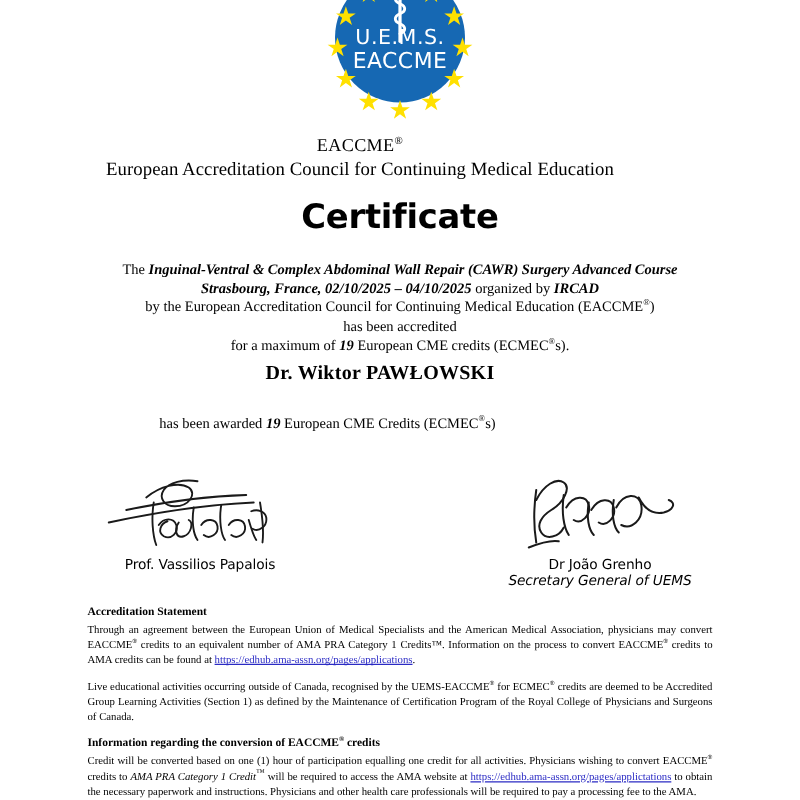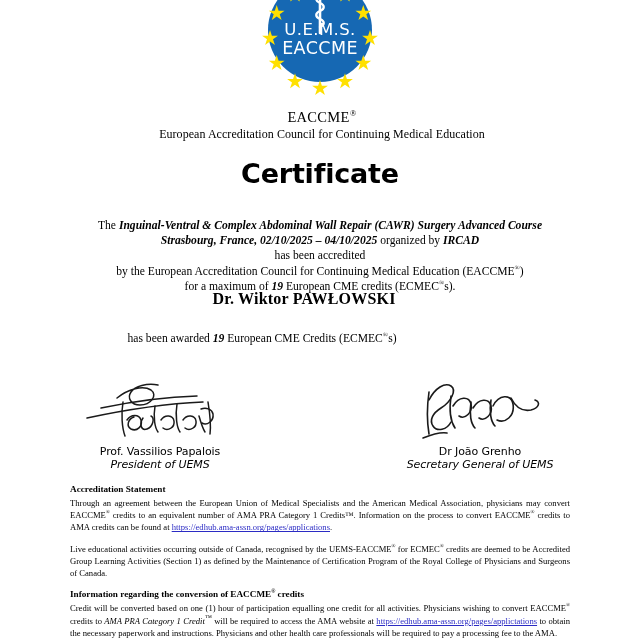--- a/index.html
+++ b/index.html
@@ -31,28 +31,27 @@
   .logo-svg { display: block; }
 
   
   .header-block {
     position: absolute;
     top: 108px;
     left: 0;
     width: 576px;
     text-align: center;
     line-height: 1.32;
-    margin-left: 34px;
   }
   .header-line1 {
     font-size: 14.5px;
     letter-spacing: 0.3px;
   }
   .header-line2 {
-    font-size: 12px;
+    font-size: 15px;
     letter-spacing: 0.05px;
   }
   sup.reg {
     font-size: 0.6em;
     vertical-align: super;
     line-height: 0;
   }
 
   
   .cert-title {
@@ -63,21 +62,21 @@
     text-align: center;
     font-family: "DejaVu Sans", sans-serif;
     font-weight: bold;
     font-size: 27px;
     letter-spacing: -0.2px;
   }
 
   
   .body-block {
     position: absolute;
-    top: 218px;
+    top: 208px;
     left: 60px;
     width: 520px;
     text-align: center;
     font-size: 11.6px;
     line-height: 1.31;
   }
   .body-block .bi { font-weight: bold; font-style: italic; }
   .body-block .row { white-space: nowrap; }
 
   .recipient {
@@ -189,22 +188,22 @@
 <div class="header-block">
   <div class="header-line1"><span>EACCME</span><sup class="reg">®</sup></div>
   <div class="header-line2">European Accreditation Council for Continuing Medical Education</div>
 </div>
 
 <div class="cert-title">Certificate</div>
 
 <div class="body-block">
   <div class="row"><span>The </span><span class="bi">Inguinal-Ventral &amp; Complex Abdominal Wall Repair (CAWR) Surgery Advanced Course</span></div>
   <div class="row"><span class="bi">Strasbourg, France, 02/10/2025 – 04/10/2025</span><span> organized by </span><span class="bi">IRCAD</span></div>
+  <div><span>by the European Accreditation Council for Continuing Medical Education (EACCME</span><sup class="reg">®</sup><span>)</span></div>
   <div>has been accredited</div>
-  <div><span>by the European Accreditation Council for Continuing Medical Education (EACCME</span><sup class="reg">®</sup><span>)</span></div>
   <div><span>for a maximum of </span><span class="bi">19</span><span> European CME credits (ECMEC</span><sup class="reg">®</sup><span>s).</span></div>
 </div>
 
 <div class="recipient">Dr. Wiktor PAWŁOWSKI</div>
 
 <div class="awarded-block">
   <div><span>has been awarded </span><span class="bi">19</span><span> European CME Credits (ECMEC</span><sup class="reg">®</sup><span>s)</span></div>
 </div>
 
 <div class="sign-row">
@@ -221,21 +220,20 @@
         <path d="M90,30 C88,42 90,52 93,56"></path>
         <path d="M96,44 C100,38 108,39 109,45 C110,51 103,56 98,52"></path>
         <path d="M112,28 C110,40 112,52 115,56"></path>
         <path d="M118,44 C122,38 130,39 131,45 C132,51 125,56 120,52"></path>
         <path d="M134,40 C136,47 138,53 140,56"></path>
         <path d="M136,33 C141,31 147,33 148,38 C149,45 142,50 137,47"></path>
         <path d="M143,26 C145,38 146,50 145,58"></path>
       </g>
     </svg>
     <div class="sign-name">Prof. Vassilios Papalois</div>
-    <div class="sign-role">President of UEMS</div>
   </div>
 
   <div class="sign-col">
     <svg class="sig-img" width="190" height="68" viewBox="0 0 190 68">
       <g fill="none" stroke="#1a1a1a" stroke-width="1.6" stroke-linecap="round" stroke-linejoin="round">
         <path d="M44,16 C42,30 42,46 44,58"></path>
         <path d="M38,62 C48,58 56,56 62,57"></path>
         <path d="M44,24 C50,12 60,6 66,10 C72,14 66,26 56,32 C48,37 44,44 48,50 C52,56 62,54 66,46"></path>
         <path d="M66,20 C64,34 66,46 70,52"></path>
         <path d="M68,30 C74,20 84,20 86,28 C88,36 80,44 74,40"></path>

